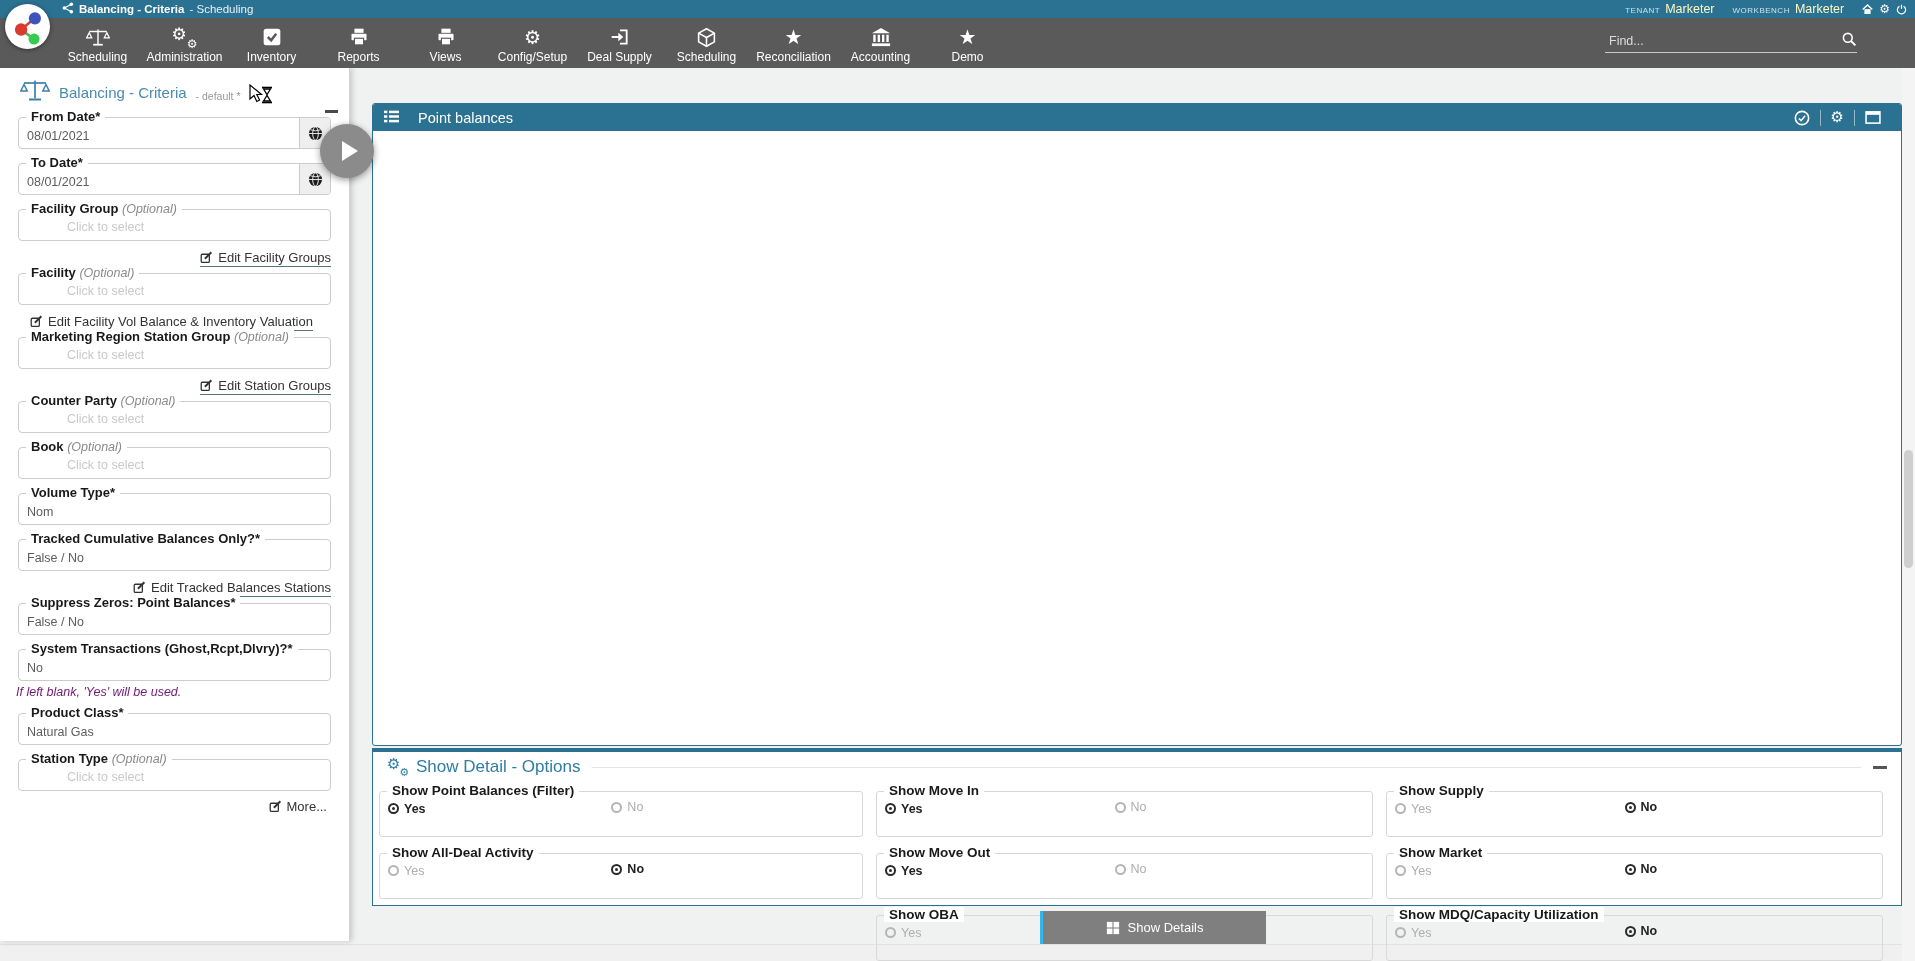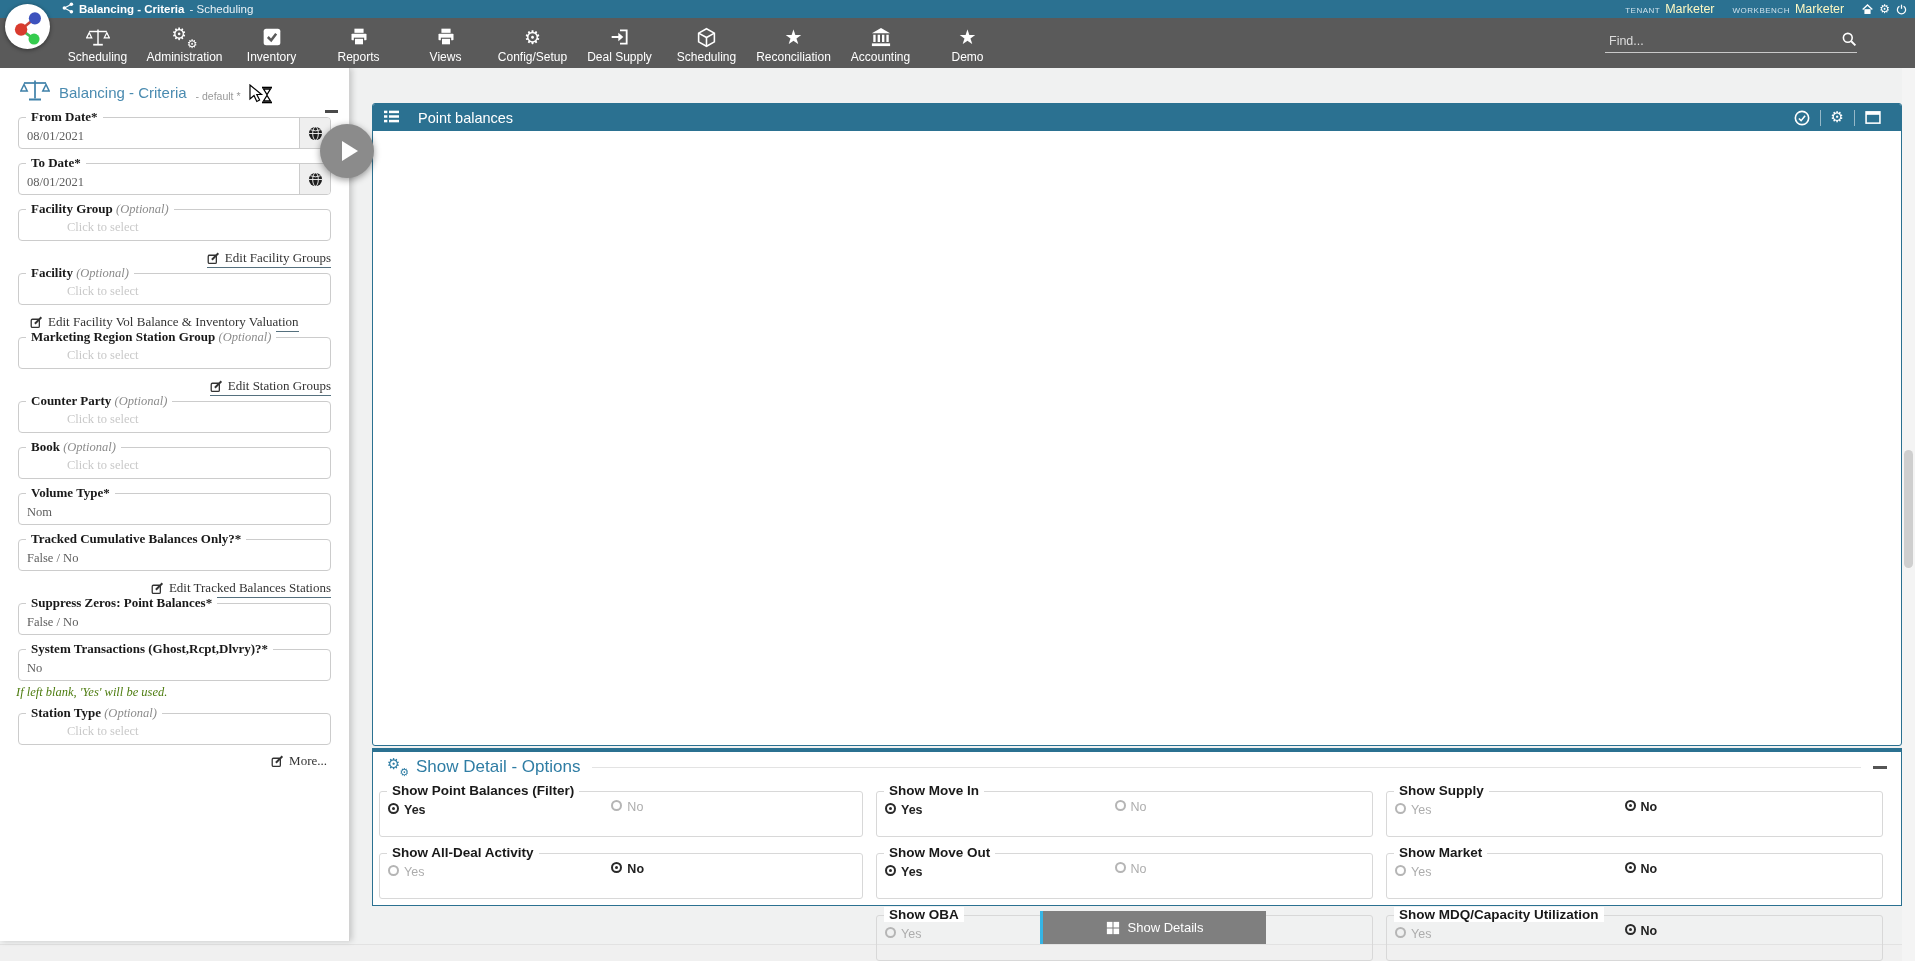--- a/index.html
+++ b/index.html
@@ -69,21 +69,21 @@
   }
   .sidebar-header { display:flex; align-items:center; gap:9px; padding:9px 0 0 20px; height:40px; }
   .sidebar-title { font-size:15px; color:#4a8bb0; white-space:nowrap; }
   .sidebar-variant { font-size:10.5px; color:#999; margin-top:7px; white-space:nowrap; }
   .busy-cursor { margin-top:8px; margin-left:-2px; }
   .sidebar-collapse {
     position:absolute; top:42px; right:11px; width:13px; height:3px;
     background:#4a4a4a; cursor:pointer;
   }
 
-  .fields { margin-top:9px;font-family:Liberation Serif, serif; }
+  .fields { margin-top:9px; }
   .field {
     position:relative; border:1px solid #ccc; border-radius:4px;
     margin:0 18px 14px 18px; height:32px; padding:11px 8px 0 8px;
   }
   .legend {
     position:absolute; top:-9px; left:7px; background:#fff; padding:0 5px;
     font-size:13px; font-weight:bold; color:#191919; white-space:nowrap; line-height:15px;
   }
   .legend .optional { font-weight:normal; font-style:italic; color:#8b8b8b; font-size:12.5px; }
   .field .value { font-size:12.5px; color:#5d5d5d; line-height:14px; }
@@ -93,21 +93,21 @@
     background:#efefef; border-left:1px solid #ccc; border-radius:0 3px 3px 0;
     display:flex; align-items:center; justify-content:center; cursor:pointer;
   }
   .link-row { margin:-5px 18px 9px 18px; height:14px; text-align:right; }
   .link-row.left { text-align:left; margin-left:30px; }
   .link-row.mid { text-align:right; }
   .edit-link {
     font-size:13px; color:#333; text-decoration:none; border-bottom:1px solid #55707e;
     padding-bottom:1px; cursor:pointer; white-space:nowrap; display:inline-flex; align-items:center; gap:5px;
   }
-  .note { margin:-10px 18px 12px 16px; font-size:12.5px; font-style:italic; color:#4d7c0f; height:16px; }
+  .note { margin:-10px 18px 12px 16px; font-size:12.5px; font-style:italic; color:#701a75; height:16px; }
   .more-row { margin:-6px 22px 0 18px; text-align:right; }
 
   
   .play-btn {
     position:absolute; left:320px; top:124px; width:54px; height:54px; border-radius:50%;
     background:#8b8b8b; z-index:7; box-shadow:0 2px 7px rgba(0,0,0,.4);
     display:flex; align-items:center; justify-content:center; cursor:pointer;
   }
   .play-tri { width:0; height:0; border-top:10px solid transparent; border-bottom:10px solid transparent; border-left:16px solid #fff; margin-left:5px; }
 
@@ -139,21 +139,21 @@
   .gears-teal .g1 { position:absolute; left:0; top:0; font-size:15px; line-height:15px; font-family:"DejaVu Sans", sans-serif;}
   .gears-teal .g2 { position:absolute; right:0; bottom:-1px; font-size:11px; line-height:11px; font-family:"DejaVu Sans", sans-serif;}
 
   .options-grid {
     display:grid; grid-template-columns:484px 497px 497px;
     column-gap:13px; row-gap:16px; margin:13px 12px 0 6px;
   }
   .opt-group { position:relative; border:1px solid #d8d8d8; border-radius:3px; height:46px; padding:8px 8px 0 8px; }
   .opt-group .legend { font-size:13.5px; }
   .opt-empty { border:none; }
-  .radio { display:inline-flex; gap:5px; font-size:12.5px; cursor:pointer; }
+  .radio { display:inline-flex; align-items:center; gap:5px; font-size:12.5px; cursor:pointer; }
   .radio .circ { width:11px; height:11px; border-radius:50%; border:2px solid; position:relative; }
   .radio.sel { color:#222; font-weight:bold; }
   .radio.sel .circ { border-color:#2a2a2a; }
   .radio.sel .circ::after { content:''; position:absolute; left:2px; top:2px; right:2px; bottom:2px; border-radius:50%; background:#2a2a2a; }
   .radio.unsel { color:#adadad; }
   .radio.unsel .circ { border-color:#b5b5b5; }
   .radio-no { position:absolute; left:48%; top:8px; }
 
   
   .show-details {
@@ -459,20 +459,24 @@
       <span class="legend"><span>Suppress Zeros: Point Balances*</span></span>
       <div class="value">False / No</div>
     </div>
 
     <div class="field">
       <span class="legend"><span>System Transactions (Ghost,Rcpt,Dlvry)?*</span></span>
       <div class="value">No</div>
     </div>
     <div class="note">If left blank, 'Yes' will be used.</div>
 
+    <div class="field">
+      <span class="legend"><span>Product Class*</span></span>
+      <div class="value">Natural Gas</div>
+    </div>
 
     <div class="field">
       <span class="legend"><span>Station Type</span> <span class="optional">(Optional)</span></span>
       <div class="placeholder">Click to select</div>
     </div>
     <div class="more-row">
       <a class="edit-link" style="border-bottom:none;">
         <svg width="13" height="13" viewBox="0 0 16 16">
             <rect x="1.5" y="4" width="10" height="10" rx="1.5" fill="none" stroke="#333" stroke-width="1.6"></rect>
             <line x1="6" y1="9.5" x2="14" y2="1.5" stroke="#333" stroke-width="2.4"></line>

